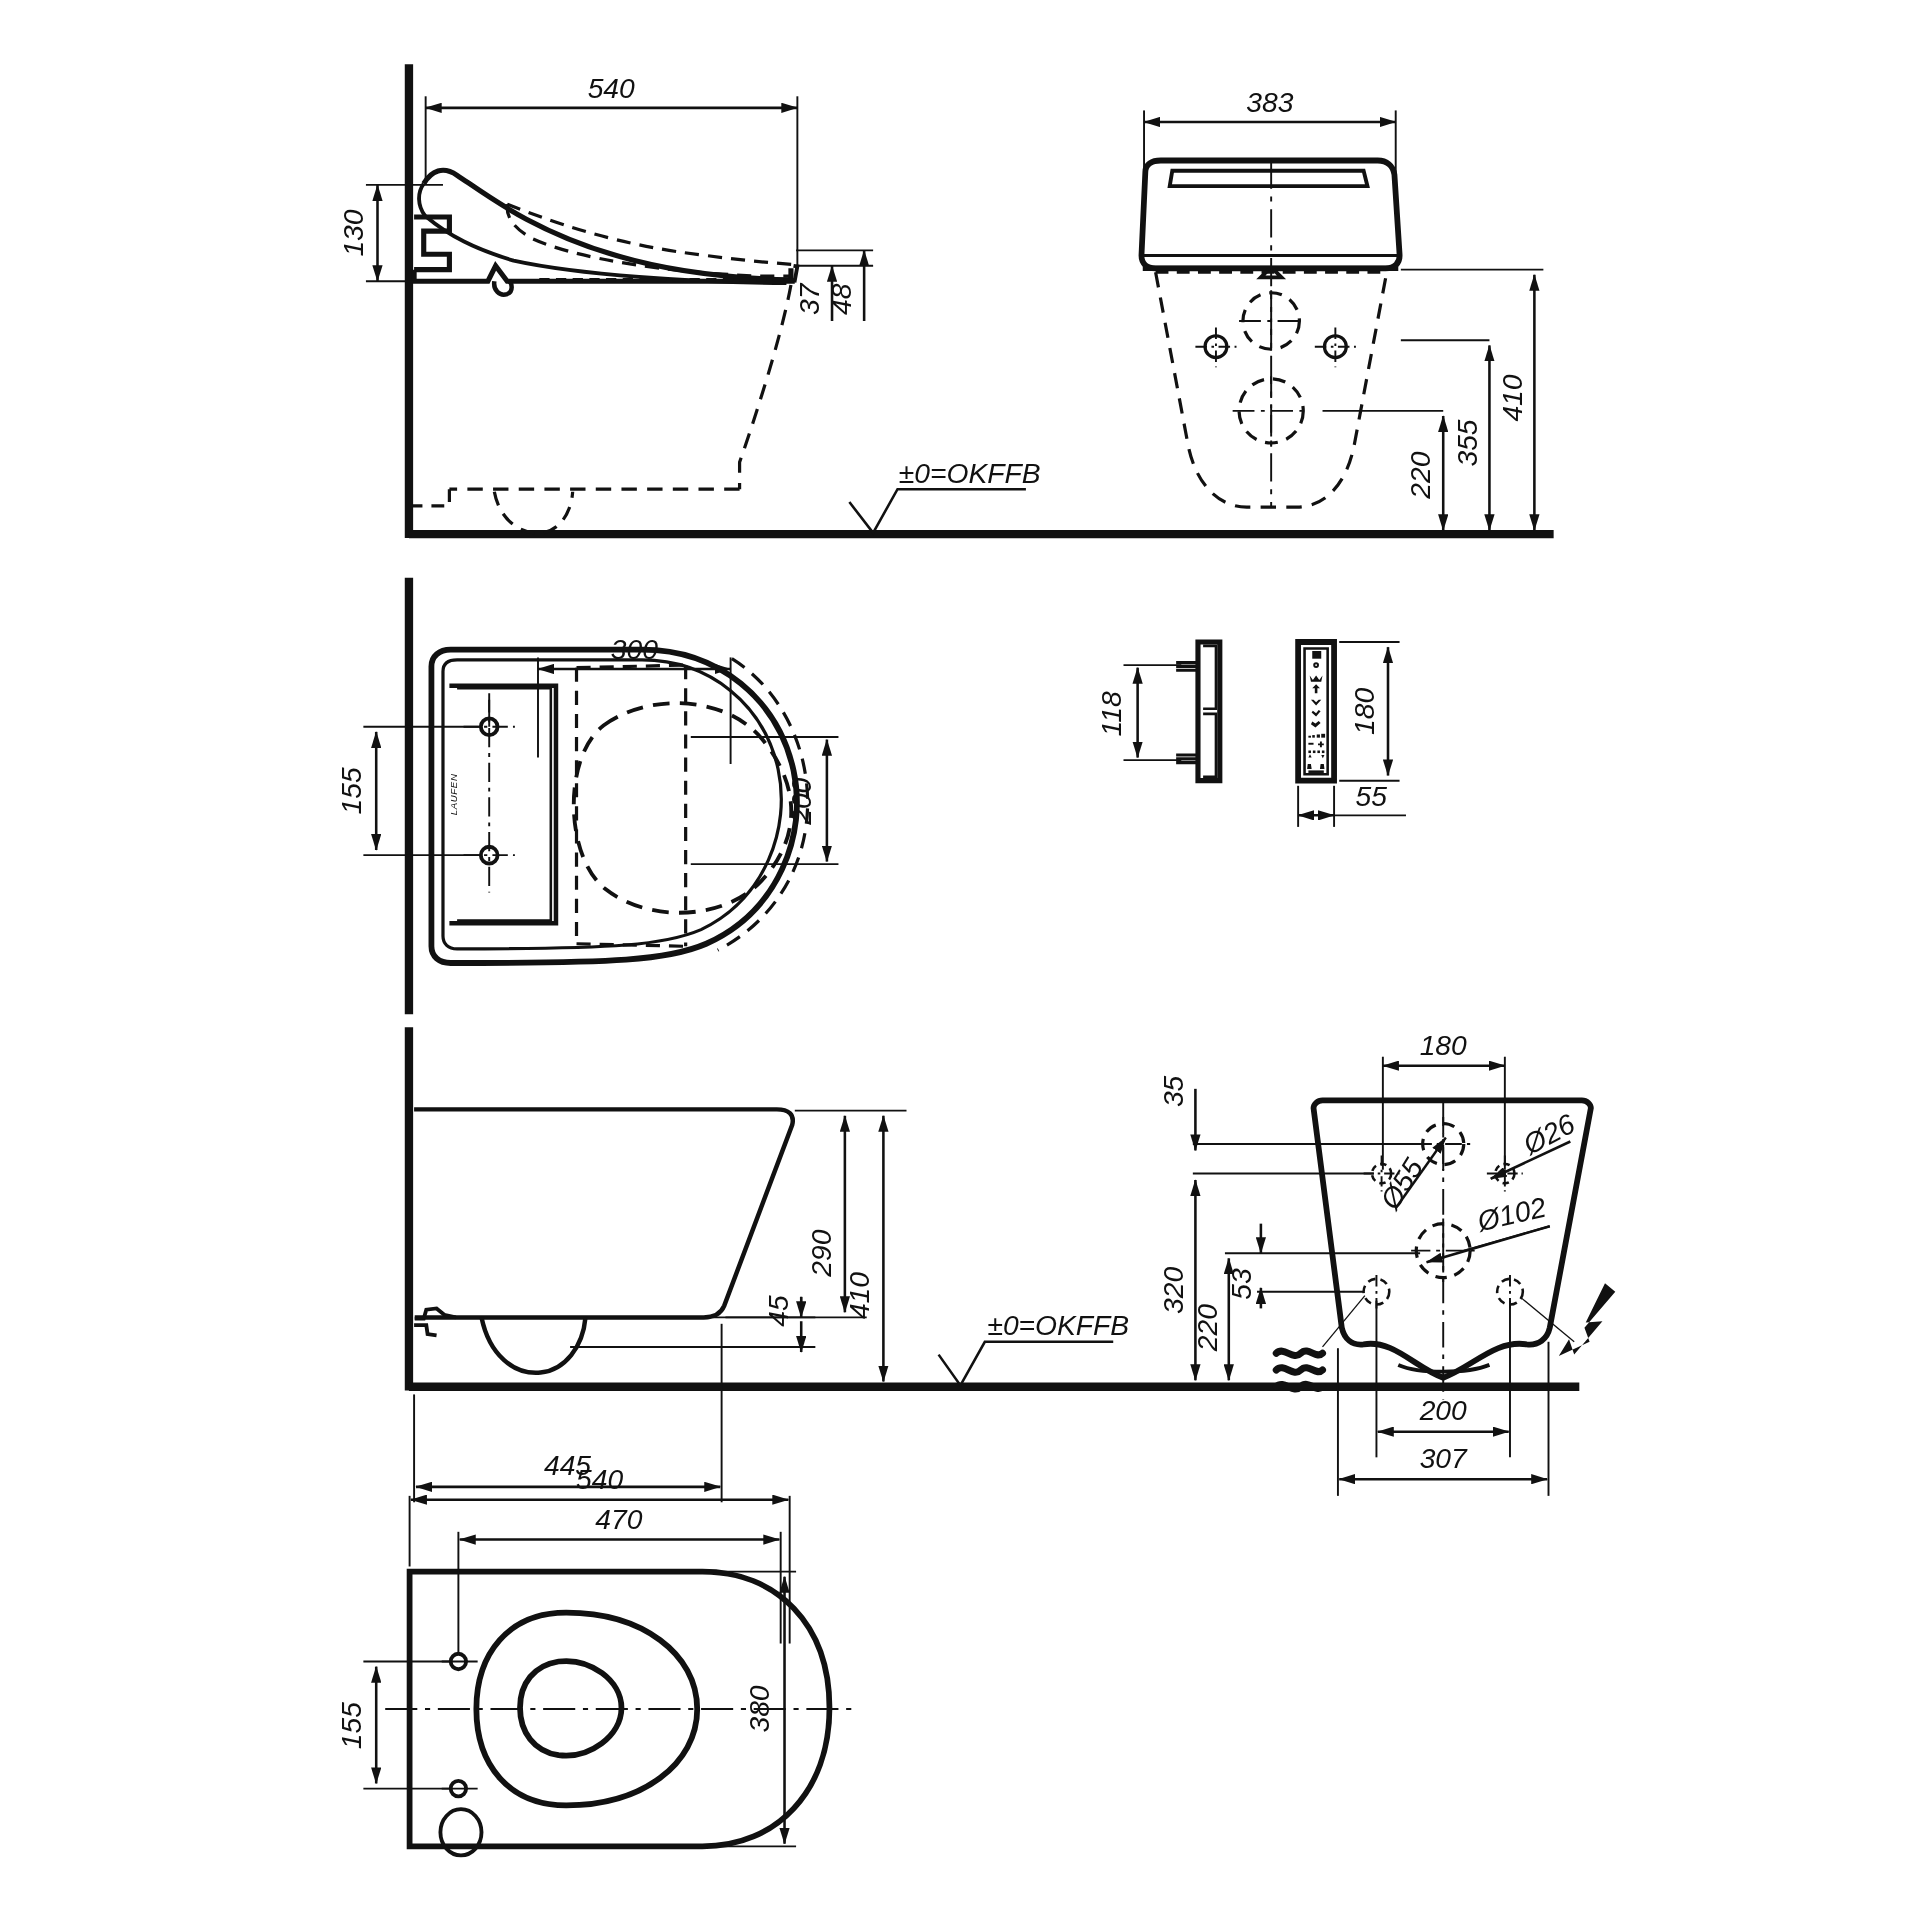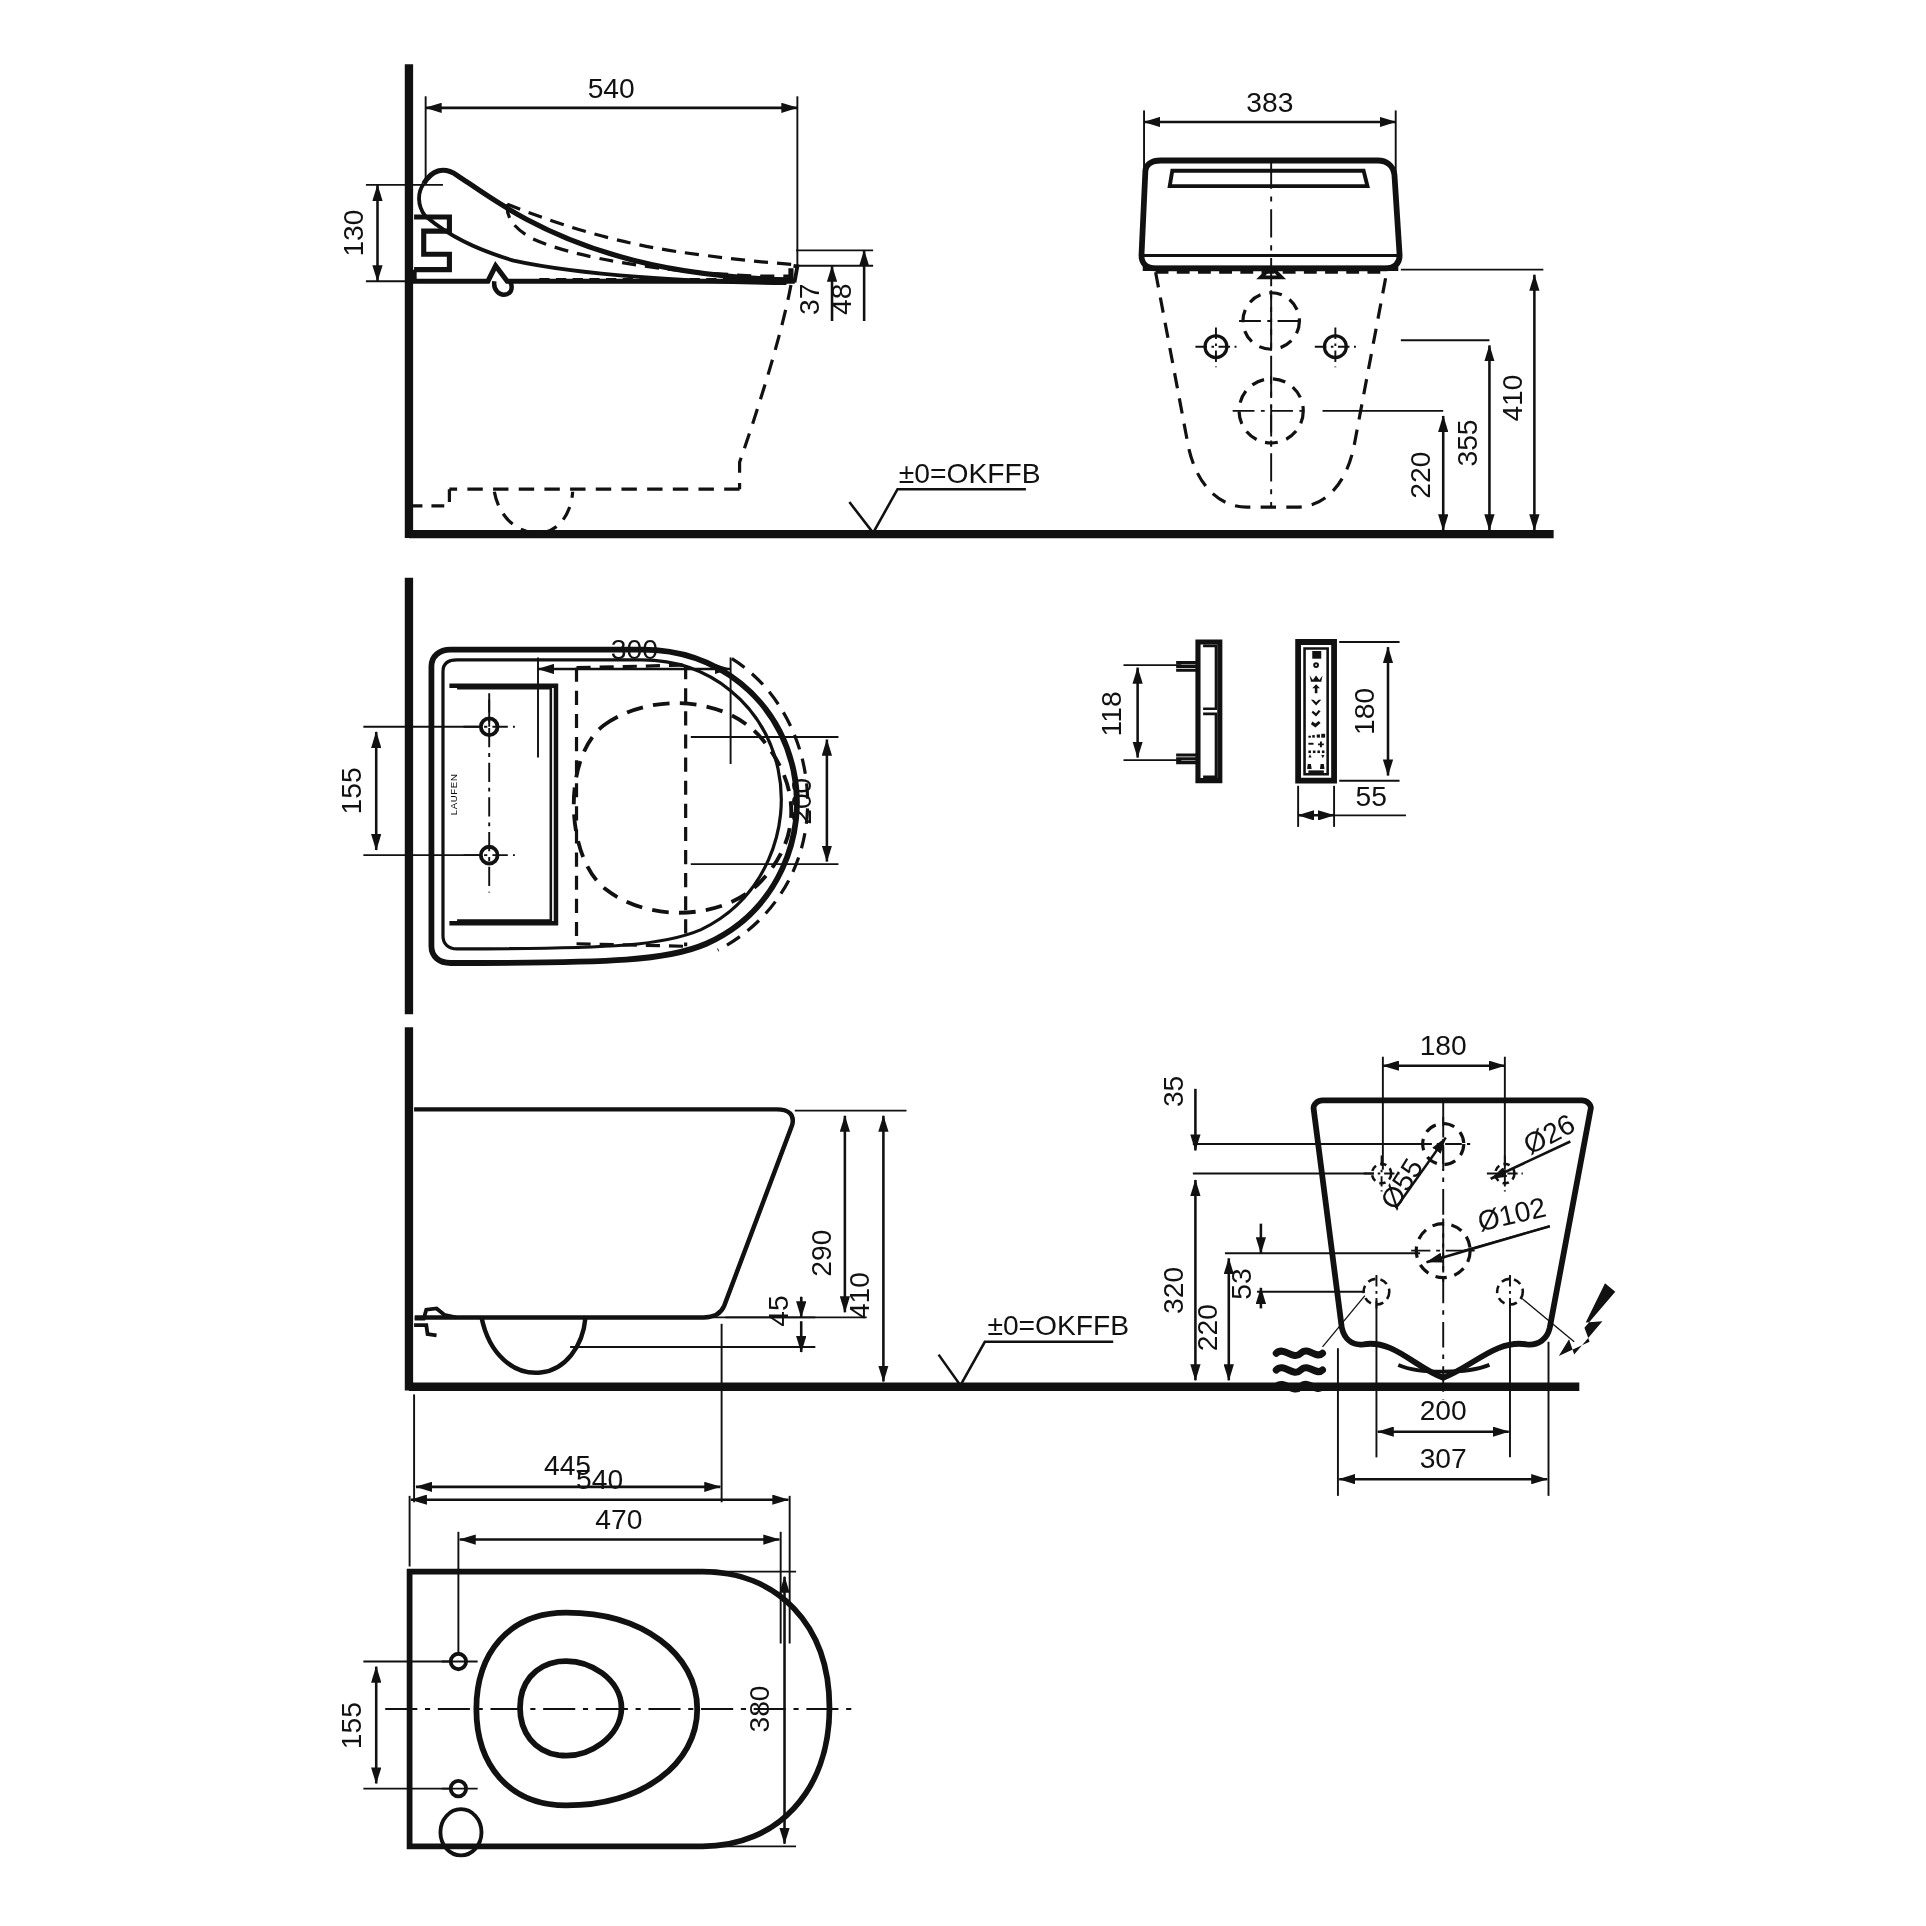--- a/index.html
+++ b/index.html
@@ -1,17 +1,17 @@
 <!DOCTYPE html>
 <html style="font-size:10.3px"><head>
 <meta charset="utf-8">
 <style>
   html,body{margin:0;padding:0;background:#ffffff;}
   body{width:1926px;height:1926px;font-family:"Liberation Sans",sans-serif;}
-  #stage{position:relative;width:1926px;height:1926px;background:#fff;overflow:hidden;}
+  #stage{position:relative;width:1926px;height:1926px;background:#fff;overflow:hidden;font-style:italic;}
   svg{display:block;}
   .dim-text{font-family:"Liberation Sans",sans-serif;font-size:44px;fill:#111;}
 </style>
 </head>
 <body>
 
 <div id="stage">
 <svg width="1926" height="1926" viewBox="0 0 3000 3000" xmlns="http://www.w3.org/2000/svg">
   <defs>
     <marker id="ah" markerWidth="26" markerHeight="16" refX="25" refY="8" orient="auto" markerUnits="userSpaceOnUse">

